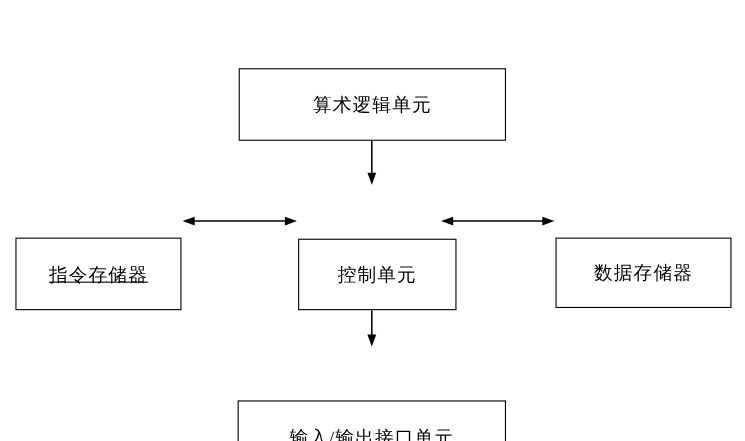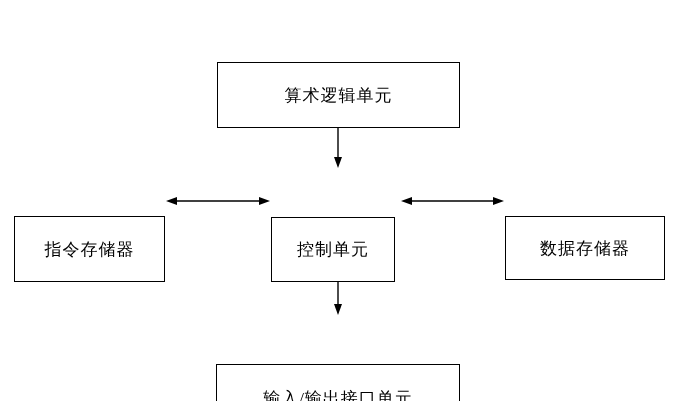--- a/index.html
+++ b/index.html
@@ -25,22 +25,22 @@
     display: flex;
     align-items: center;
     justify-content: center;
     font-size: 17px;
     color: #000000;
     letter-spacing: 1px;
     white-space: nowrap;
     margin-top: 48px;
   }
   .node-alu     { left: 217px; top: 14px;  width: 243px; height: 66px; }
-  .node-instr   { left: 14px;  top: 168px; width: 151px; height: 66px; }
-  .node-control { left: 271px; top: 169px; width: 124px; height: 65px; }
+  .node-instr   { left: 14px;  top: 168px; width: 151px; height: 66px; text-decoration: underline; }
+  .node-control { left: 271px; top: 169px; width: 144px; height: 65px; }
   .node-data    { left: 505px; top: 168px; width: 160px; height: 64px; }
   .node-io      { left: 216px; top: 316px; width: 244px; height: 68px; }
   .arrows {
     position: absolute;
     left: 0;
     top: 0;
     width: 100%;
     height: 100%;
     pointer-events: none;
   }

